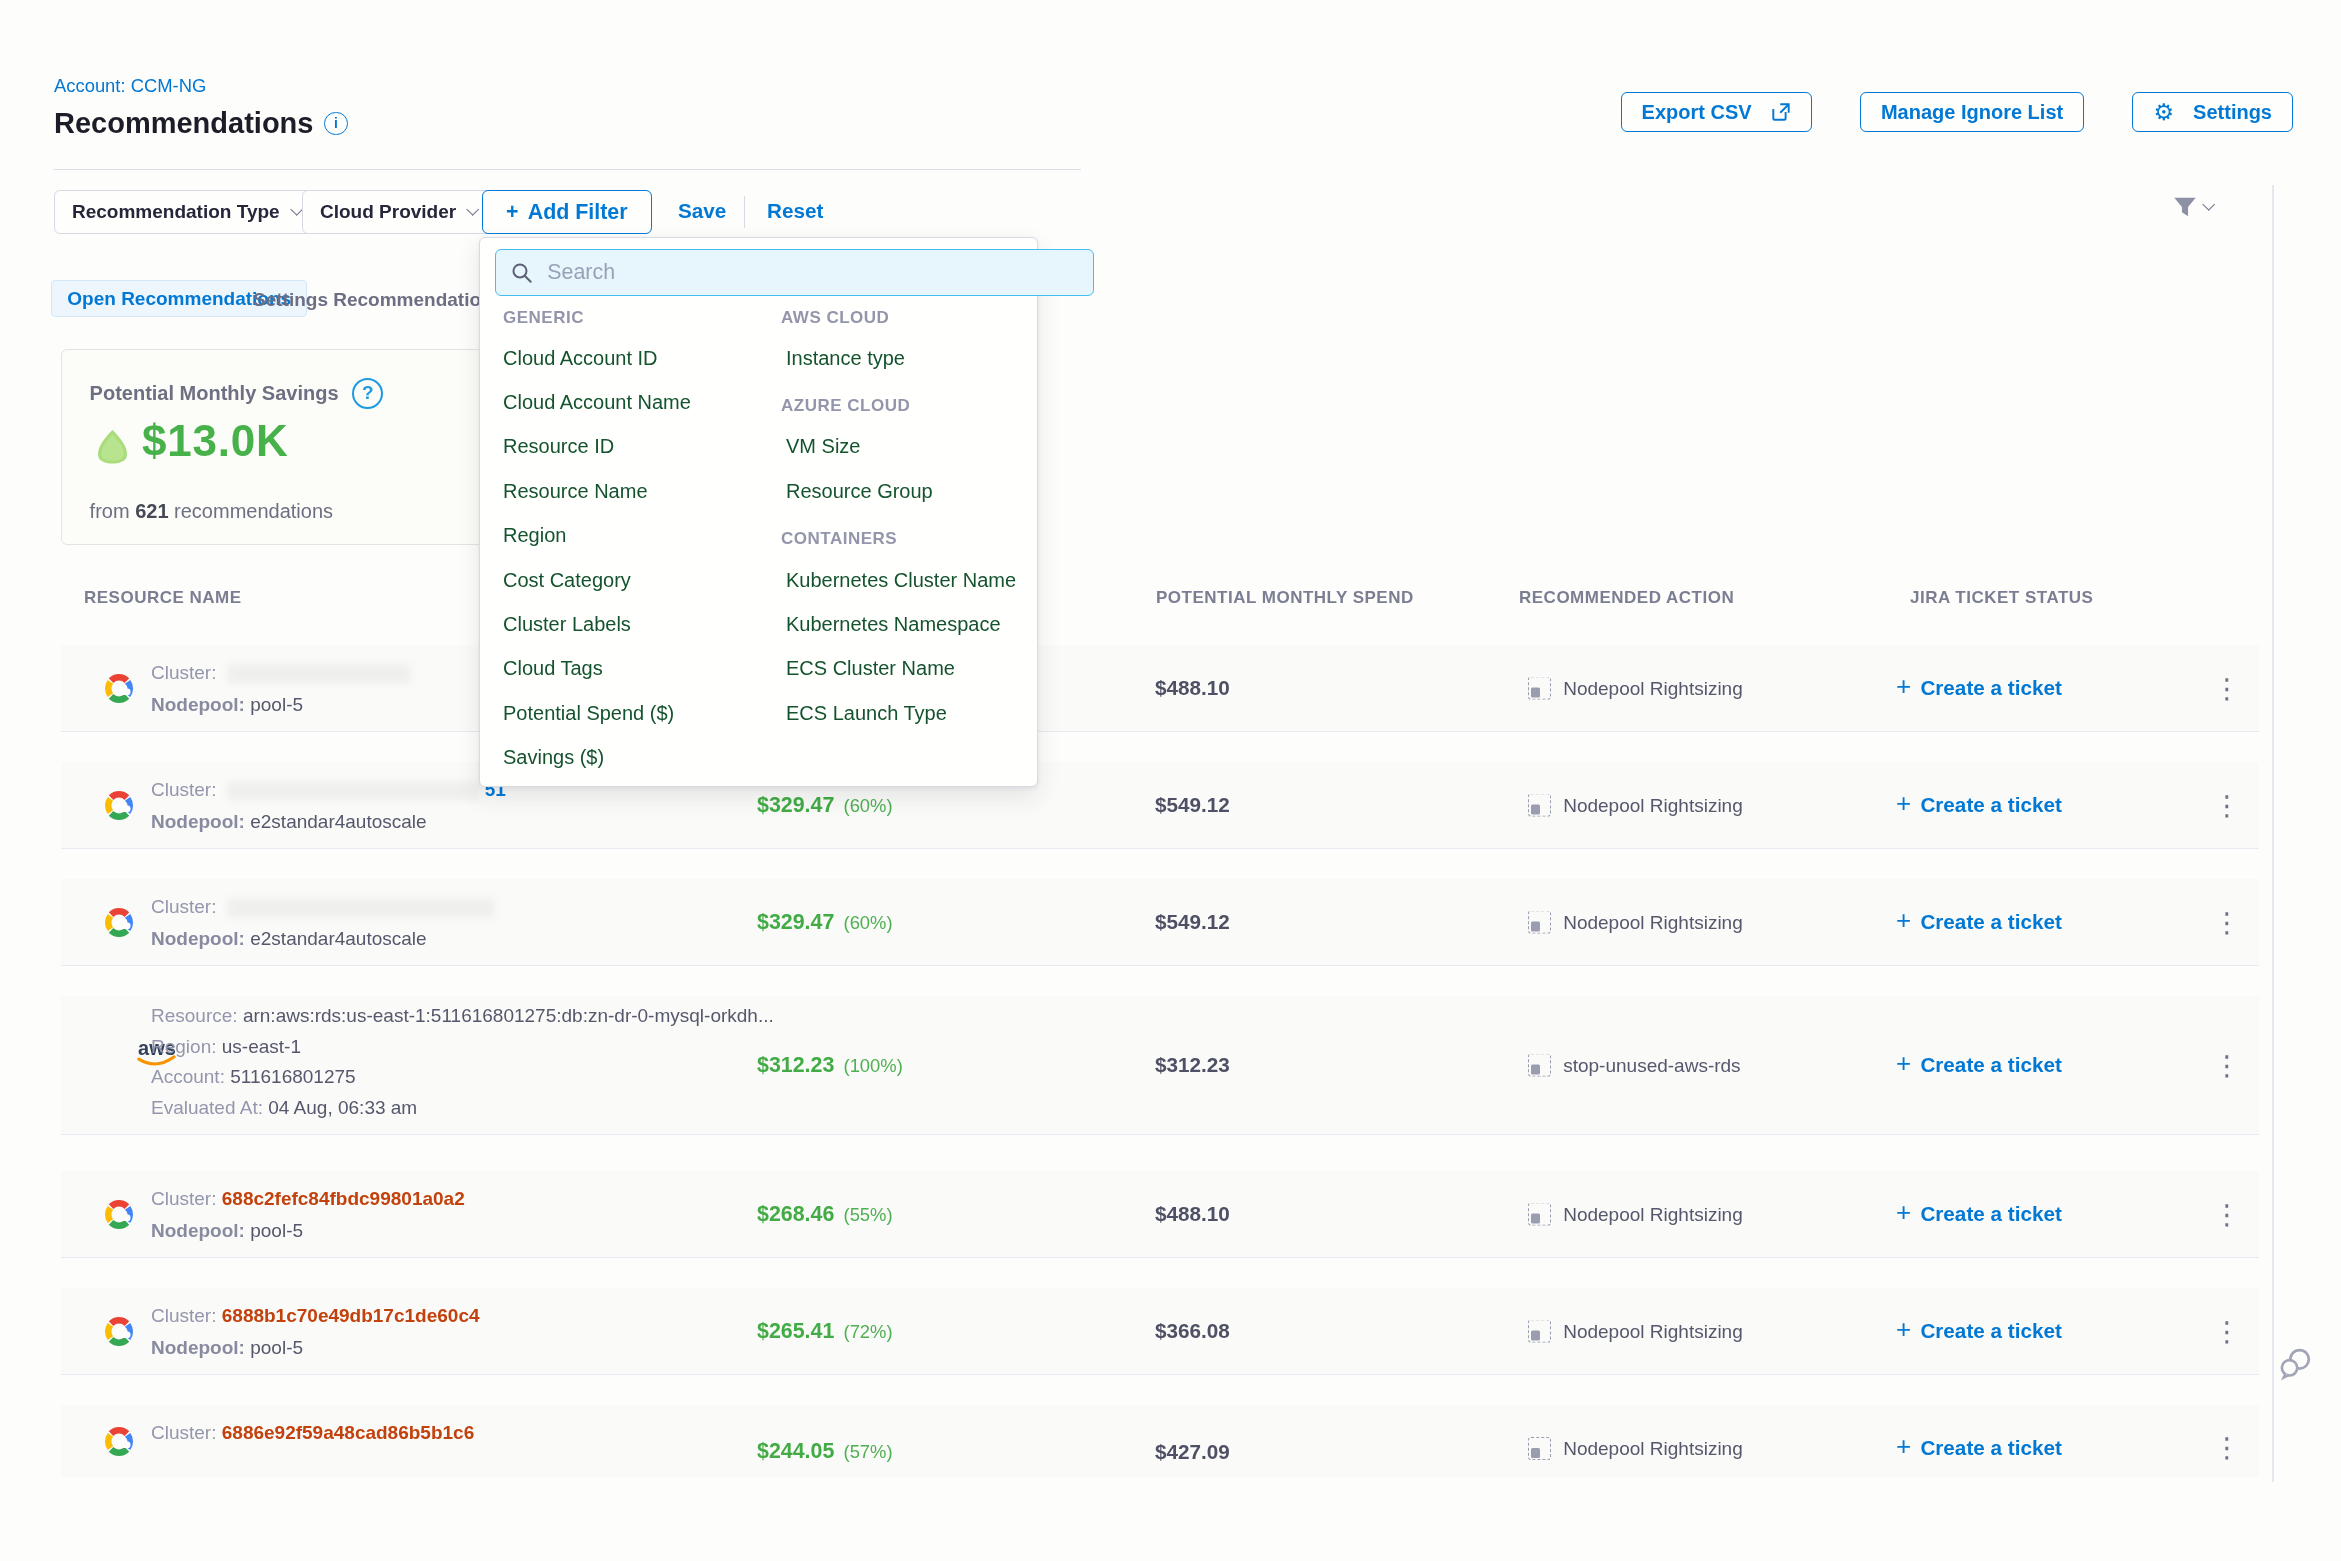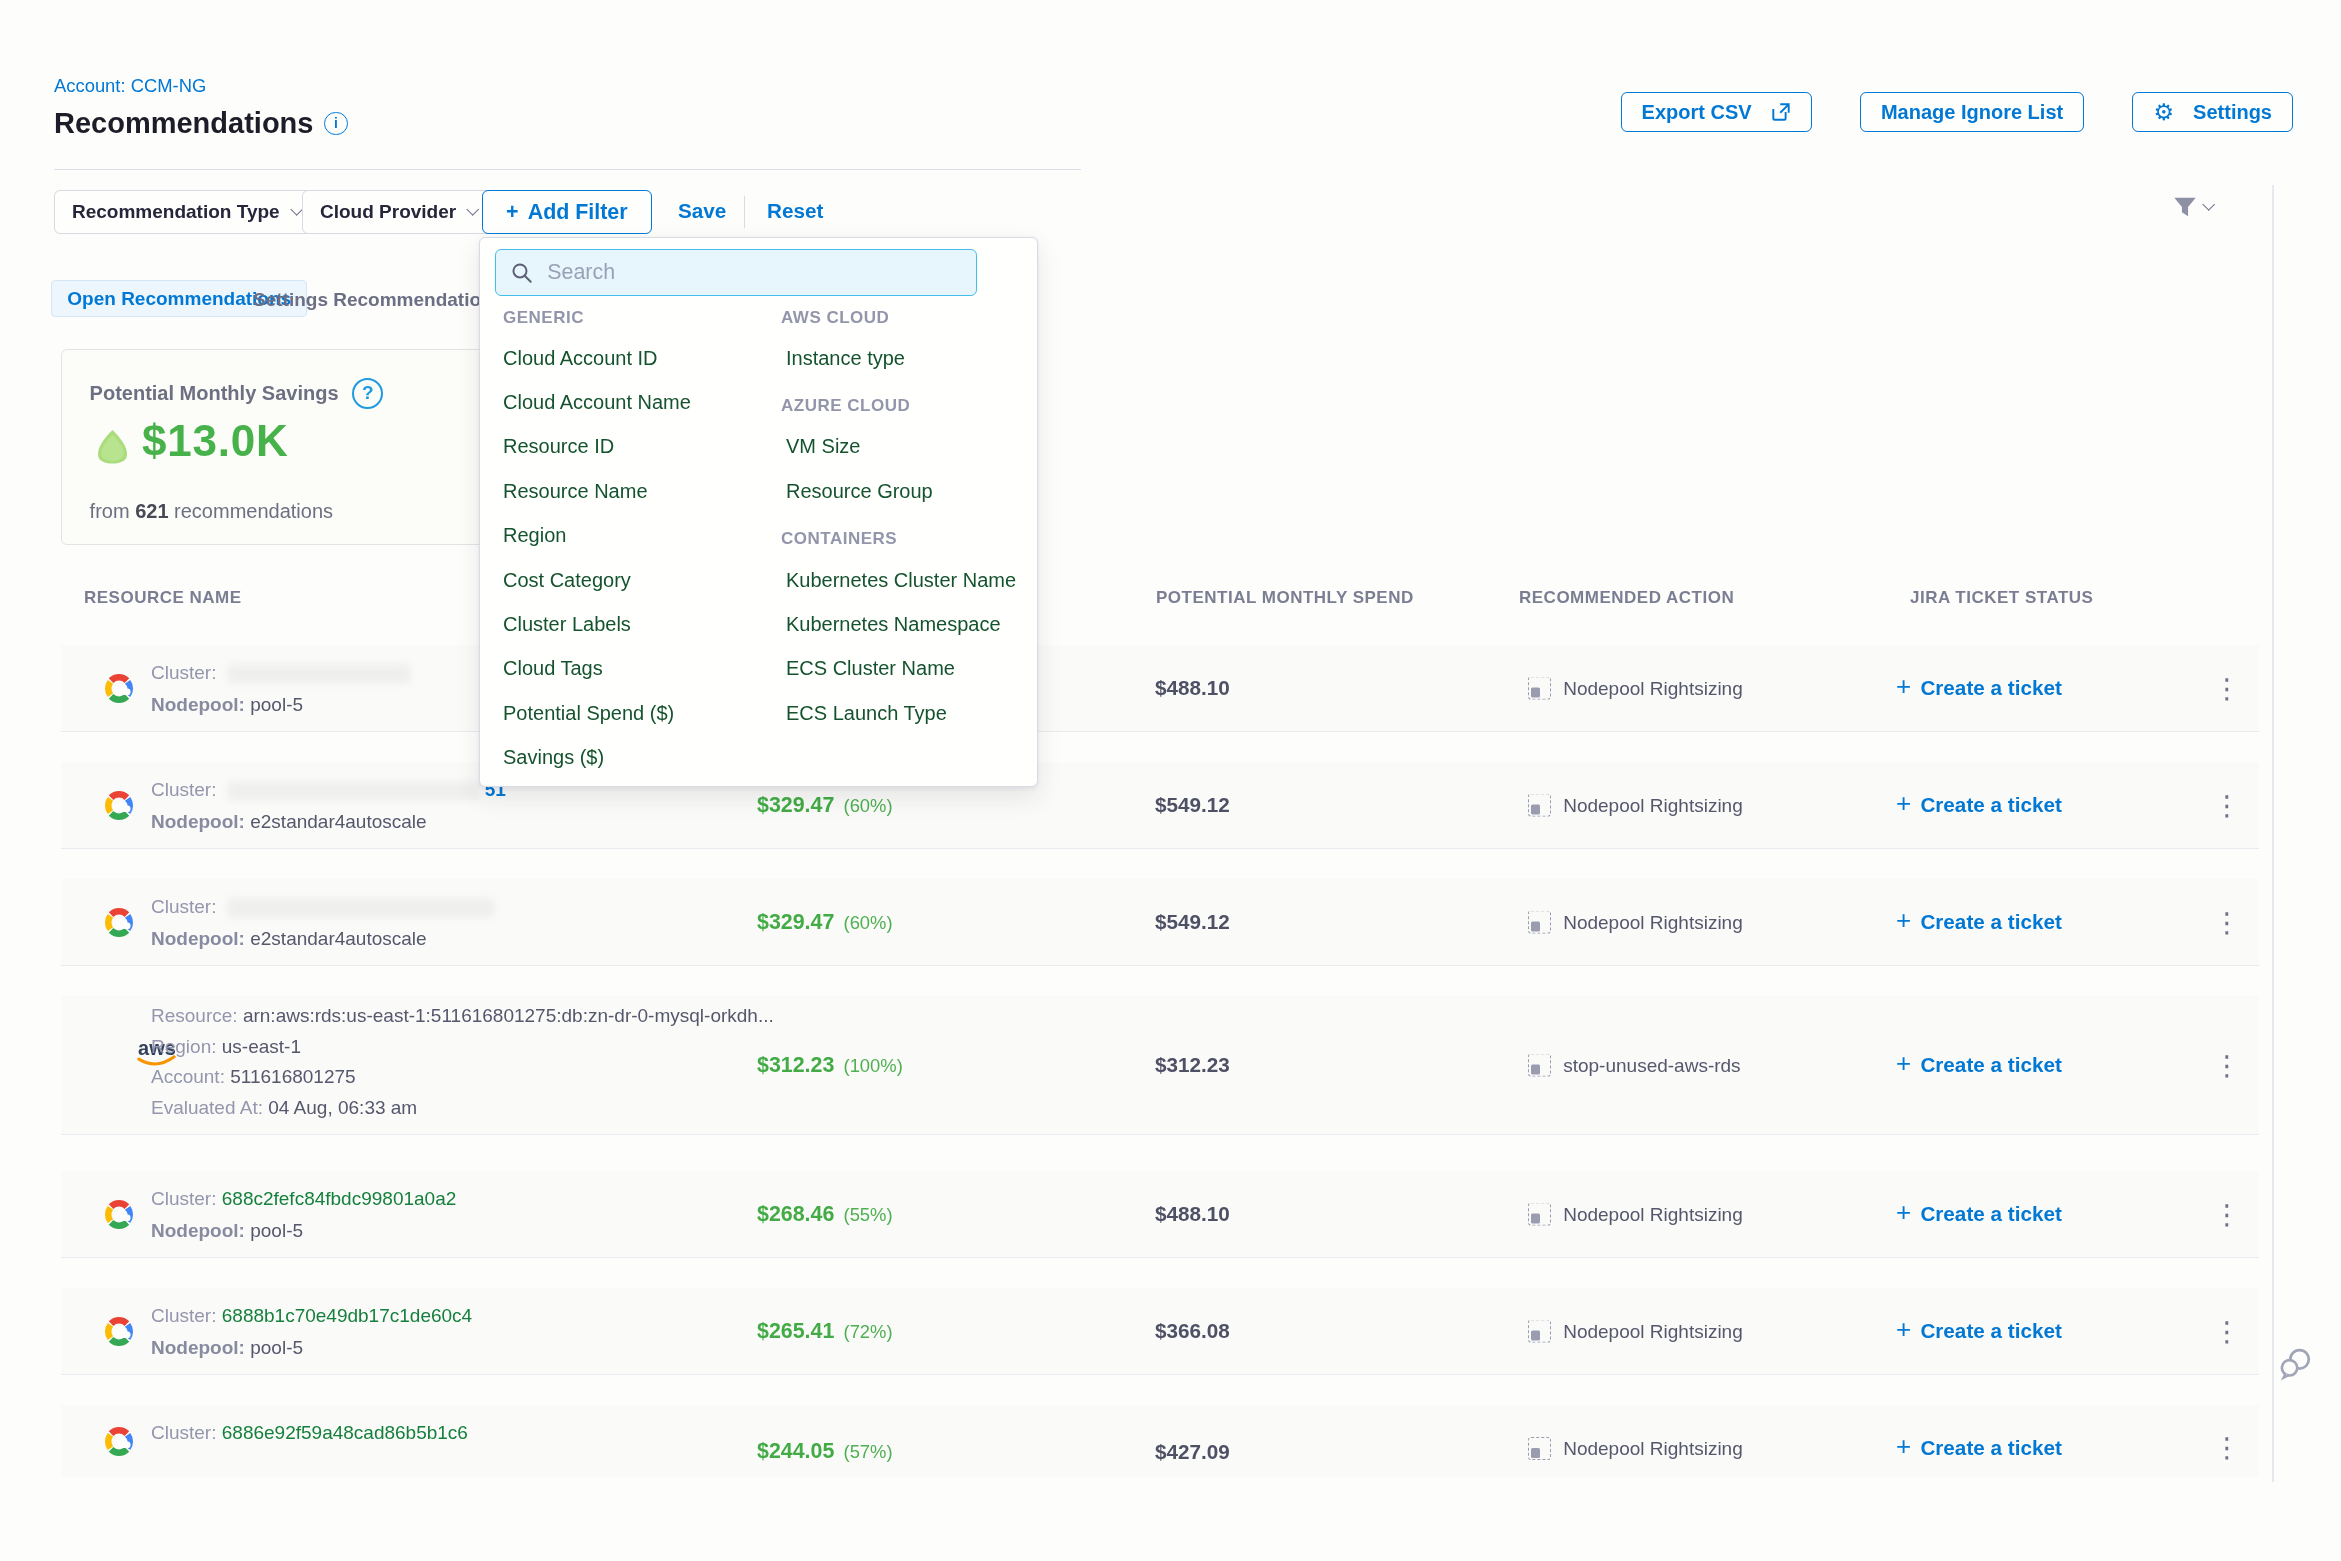--- a/index.html
+++ b/index.html
@@ -62,21 +62,21 @@
   .row4l{height:138px;}
   .row-clip{height:72px;overflow:hidden;border-bottom:none;}
   .prov{position:absolute;left:38px;top:24.5px;}
   .prov4{position:absolute;left:34px;top:40px;margin-left:40px;}
   .l1{position:absolute;left:90px;top:17px;font-size:19px;white-space:nowrap;}
   .l2{position:absolute;left:90px;top:49px;font-size:19px;white-space:nowrap;}
   .r4l{position:absolute;left:90px;font-size:19px;white-space:nowrap;}
   .lab{color:#9496ad;}
   .lab-b{color:#888aa0;font-weight:700;}
   .val{color:#55576c;font-weight:500;}
-  .link{color:#15803d;font-weight:400;}
+  .link{color:#c2410c;font-weight:700;}
   .blur-bar{display:inline-block;height:20px;background:#e7e7e7;border-radius:4.6px;filter:blur(3.8px);
             opacity:.55;vertical-align:middle;margin-left:10.7px;}
   .frag{color:#0278d5;font-weight:600;margin-left:4.6px;}
   .savings{position:absolute;left:696px;top:27.6px;white-space:nowrap;}
   .sv{font-size:21.4px;font-weight:700;color:#42ab45;}
   .sp{font-size:18.4px;font-weight:500;color:#4fb052;margin-left:9.2px;}
   .spend{position:absolute;left:1094px;top:29px;font-size:20.7px;font-weight:700;color:#4e5065;}
   .action{position:absolute;left:1467px;top:26px;display:flex;align-items:center;gap:12.2px;}
   .action-icon{width:23px;height:23px;border:1.5px dashed #9a9cb0;border-radius:3.1px;position:relative;box-sizing:border-box;}
   .action-icon::after{content:"";position:absolute;left:1.5px;bottom:1.5px;width:9.2px;height:9.2px;background:#9a9cb0;border-radius:1.5px;}
@@ -85,21 +85,21 @@
   .ticket-plus{font-size:26px;font-weight:500;line-height:1;margin-top:-3.1px;}
   .ticket-label{font-size:20.7px;font-weight:700;}
   .kebab{position:absolute;left:2152px;top:20px;font-size:27.6px;color:#707288;letter-spacing:0;}
   .mid{top:50%;transform:translateY(-50%);}
   .midk{top:50%;transform:translateY(-50%);}
 
   
   .panel{position:absolute;left:479px;top:237px;width:559px;height:550px;background:#fffffe;
          border:0.8px solid #d9dae4;border-radius:6.1px;z-index:50;
          box-shadow:0 9.2px 24.5px rgba(40,41,61,.10),0 1.5px 4.6px rgba(40,41,61,.06);box-sizing:border-box;}
-  .search-box{position:absolute;left:15.3px;top:10.7px;width:482px;height:47px;background:#e7f6fd;
+  .search-box{position:absolute;left:15.3px;top:10.7px;width:599px;height:47px;background:#e7f6fd;
               border:1.5px solid #42bdee;border-radius:6.1px;display:flex;align-items:center;gap:12.2px;
               padding:0 13.8px;box-sizing:border-box;}
   .search-input{flex:1;border:none;outline:none;background:transparent;font-size:21.4px;color:#3a3b4e;
                 font-family:"Liberation Sans",sans-serif;}
   .search-input::placeholder{color:#9aa0b5;}
   .s-label{position:absolute;font-size:17px;font-weight:700;color:#9395ab;letter-spacing:0.5px;}
   .s-item{position:absolute;font-size:20px;font-weight:500;color:#14532d;white-space:nowrap;cursor:pointer;}
 
   
   .right-line{position:absolute;left:2272px;top:185px;width:1.5px;height:1297px;background:#e7e7ee;}

